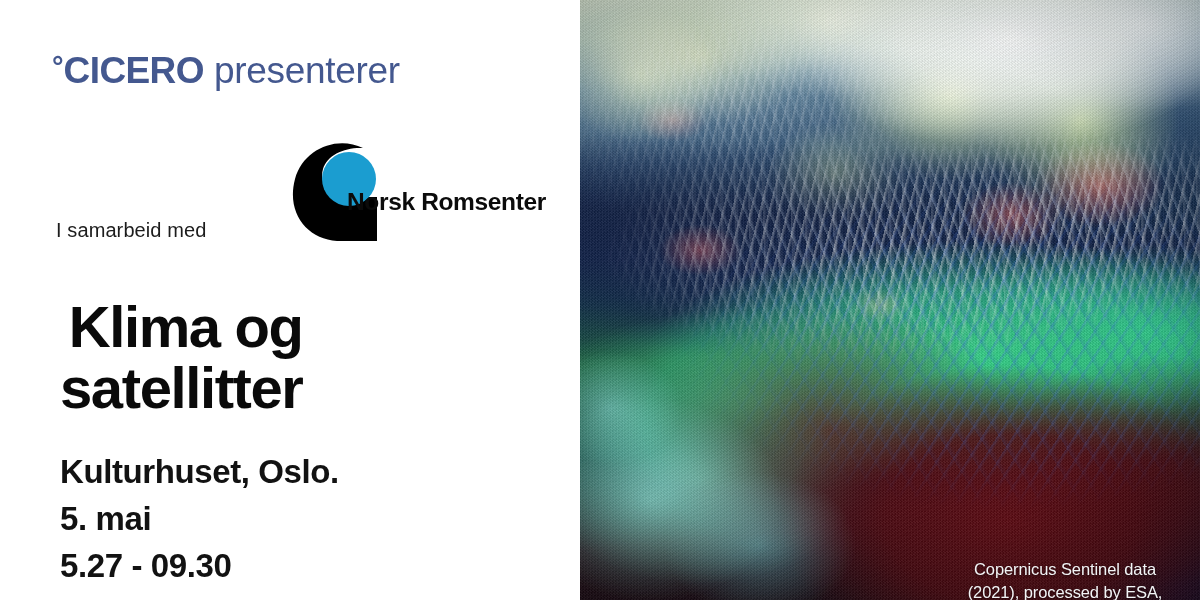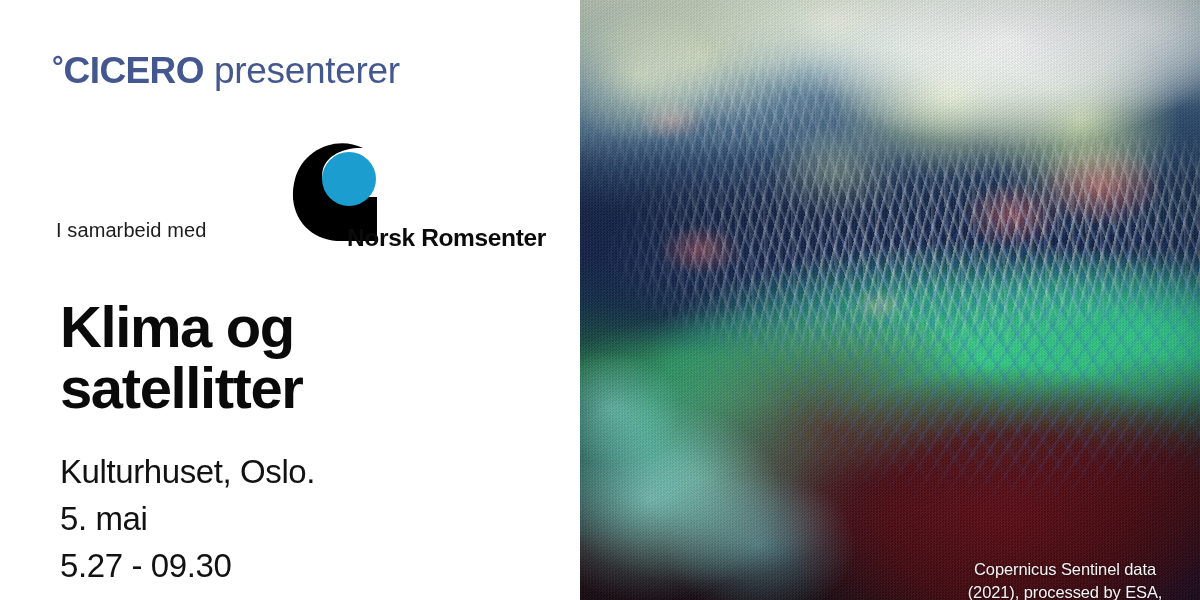--- a/index.html
+++ b/index.html
@@ -28,39 +28,39 @@
     font-size:20px;font-weight:400;color:#1c1c1c;
     letter-spacing:0.1px;white-space:nowrap;
   }
 
   
   .nrs-logo{position:absolute;left:289px;top:141px;width:250px;height:108px;}
   .nrs-mark{position:absolute;left:0;top:0;width:96px;height:100px;}
   .nrs-words{position:absolute;left:58px;top:49px;}
   .nrs-name{
     font-size:24.5px;font-weight:700;color:#0b0b0b;
-    letter-spacing:-0.35px;line-height:1;white-space:nowrap;margin-top:36px;
+    letter-spacing:-0.35px;line-height:1;white-space:nowrap;
   }
   .nrs-sub{
     margin-top:4px;font-size:16px;font-weight:400;color:#111;
     letter-spacing:-0.1px;line-height:1;white-space:nowrap;
   }
 
   
   .headline{
     position:absolute;left:60px;top:296px;
     font-size:58px;font-weight:700;color:#0a0a0a;
-    line-height:1.06;letter-spacing:-1.4px;
+    line-height:1.06;letter-spacing:-1.4px;text-align:right;
   }
   .headline span{display:block;}
 
   
   .details{
     position:absolute;left:60px;top:449px;
-    font-size:33px;font-weight:400;color:#121212;
+    font-size:33px;font-weight:700;color:#121212;
     line-height:1.42;letter-spacing:-0.4px;
   }
   .details span{display:block;}
 
   
   .sat{
     position:absolute;left:580px;top:0;width:620px;height:600px;
     overflow:hidden;background:#4d7c0f;
   }
   .sat-layer{position:absolute;inset:0;}

